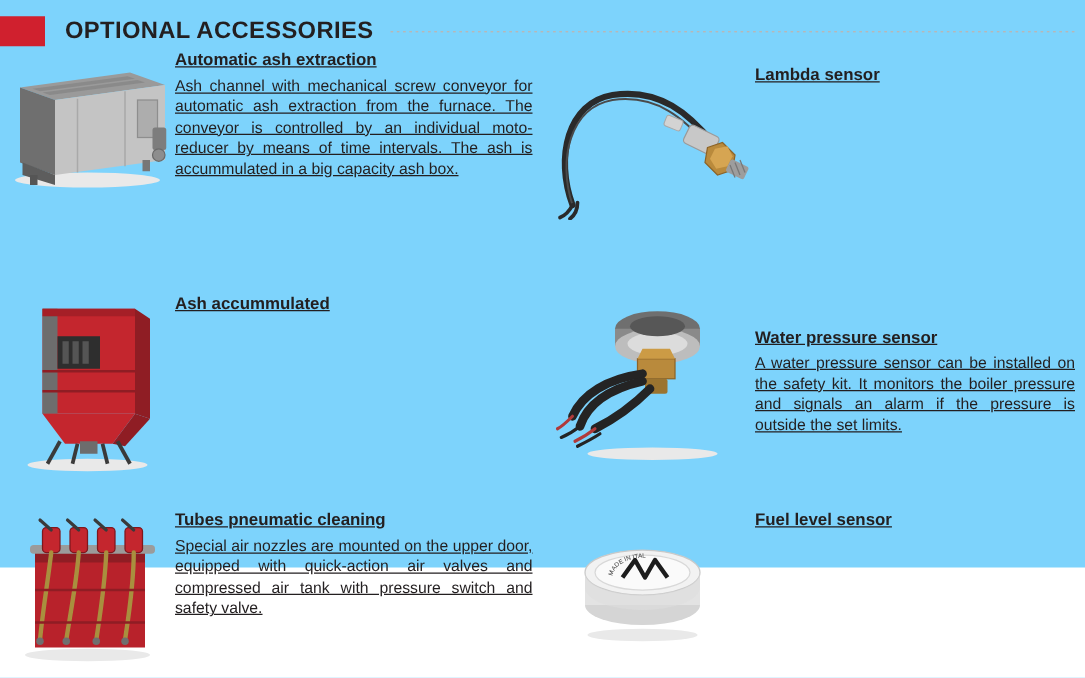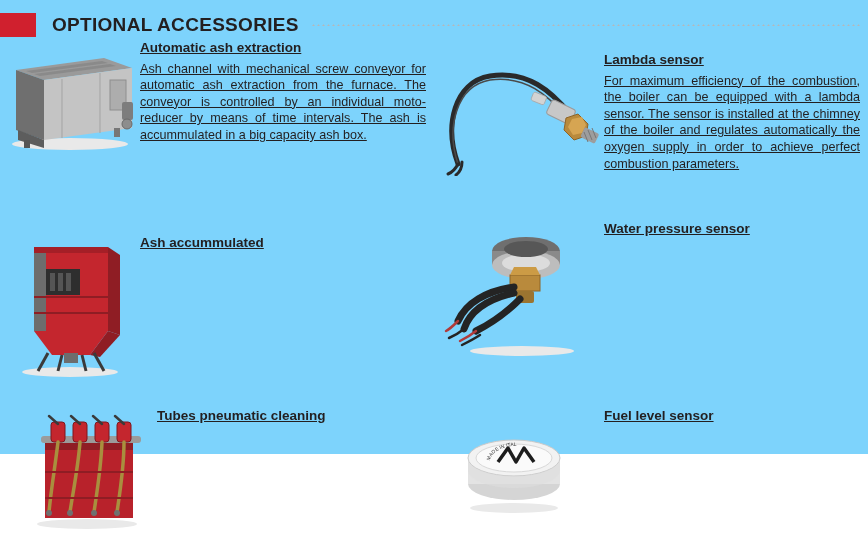--- a/index.html
+++ b/index.html
@@ -105,24 +105,24 @@
     text-align: justify;
     margin: 0;
     hyphens: none;
     text-decoration: underline;
   }
   .col-right .item-fig { width: 170px; }
 
   
   #item-ash-extraction  { top: 0px; }
   #item-multicyclone    { top: 195px; }
-  #item-pneumatic       { top: 368px; margin-left: 17px; }
+  #item-pneumatic       { top: 368px; }
   
   #item-lambda          { top: 12px; }
-  #item-water-pressure  { top: 181px; }
+  #item-water-pressure  { top: 193px; align-items: center; }
   #item-fuel-level      { top: 368px; }
 
   
   .fig { display: block; }
 
   
   .shadow-ellipse { fill: #e9e9e9; }
 </style>
 </head>
 <body>
@@ -247,20 +247,21 @@
               <circle cx="73" cy="101" r="3"></circle>
               <circle cx="96" cy="101" r="3"></circle>
             </g>
 
             <line x1="24" y1="60" x2="112" y2="60" stroke="#8f1d24" stroke-width="2"></line>
             <line x1="24" y1="86" x2="112" y2="86" stroke="#8f1d24" stroke-width="2"></line>
           </svg>
         </div>
         <div class="item-body">
           <div class="item-title">Tubes pneumatic cleaning</div>
+          <p class="item-text">Special air nozzles are mounted on the upper door, equipped with quick-action air valves and compressed air tank with pressure switch and safety valve.</p>
         </div>
       </div>
 
     </div>
 
     <div class="col col-right">
 
       <div class="item" id="item-lambda">
         <div class="item-fig">
           <svg class="fig" width="166" height="120" viewBox="0 0 166 120">
@@ -281,21 +282,20 @@
               <line x1="148" y1="76" x2="152" y2="86"></line>
               <line x1="152" y1="74" x2="156" y2="84"></line>
               <line x1="156" y1="72" x2="160" y2="82"></line>
             </g>
 
             <rect x="96" y="38" width="14" height="9" rx="2" transform="rotate(22 103 42)" fill="#d3d3d3" stroke="#a8a8a8" stroke-width="0.8"></rect>
           </svg>
         </div>
         <div class="item-body">
           <div class="item-title">Lambda sensor</div>
-          <p class="item-text">For maximum efficiency of the combustion, the boiler can be equipped with a lambda sensor. The sensor is installed at the chimney of the boiler and regulates automatically the oxygen supply in order to achieve perfect combustion parameters.</p>
         </div>
       </div>
 
       <div class="item" id="item-water-pressure">
         <div class="item-fig">
           <svg class="fig" width="166" height="140" viewBox="0 0 166 140">
             <ellipse class="shadow-ellipse" cx="86" cy="126" rx="52" ry="5"></ellipse>
 
             <ellipse cx="90" cy="26" rx="34" ry="14" fill="#6f6f6f"></ellipse>
             <rect x="56" y="26" width="68" height="14" fill="#8a8a8a"></rect>
@@ -314,20 +314,21 @@
             <g stroke-linecap="round" fill="none">
               <path d="M22,96 C18,100 14,104 10,106" stroke="#b03a3a" stroke-width="2.5"></path>
               <path d="M28,104 C23,108 18,111 13,113" stroke="#242424" stroke-width="2.5"></path>
               <path d="M40,106 C35,110 30,113 24,116" stroke="#b03a3a" stroke-width="2.5"></path>
               <path d="M44,110 C38,114 32,117 26,120" stroke="#242424" stroke-width="2.5"></path>
             </g>
           </svg>
         </div>
         <div class="item-body">
           <div class="item-title">Water pressure sensor</div>
+          <p class="item-text">A water pressure sensor can be installed on the safety kit. It monitors the boiler pressure and signals an alarm if the pressure is outside the set limits.</p>
         </div>
       </div>
 
       <div class="item" id="item-fuel-level">
         <div class="item-fig">
           <svg class="fig" width="166" height="110" viewBox="0 0 166 110">
             <ellipse class="shadow-ellipse" cx="78" cy="96" rx="44" ry="5"></ellipse>
 
             <ellipse cx="78" cy="72" rx="46" ry="16" fill="#d5d5d5"></ellipse>
             <rect x="32" y="46" width="92" height="26" fill="#e3e3e3"></rect>

